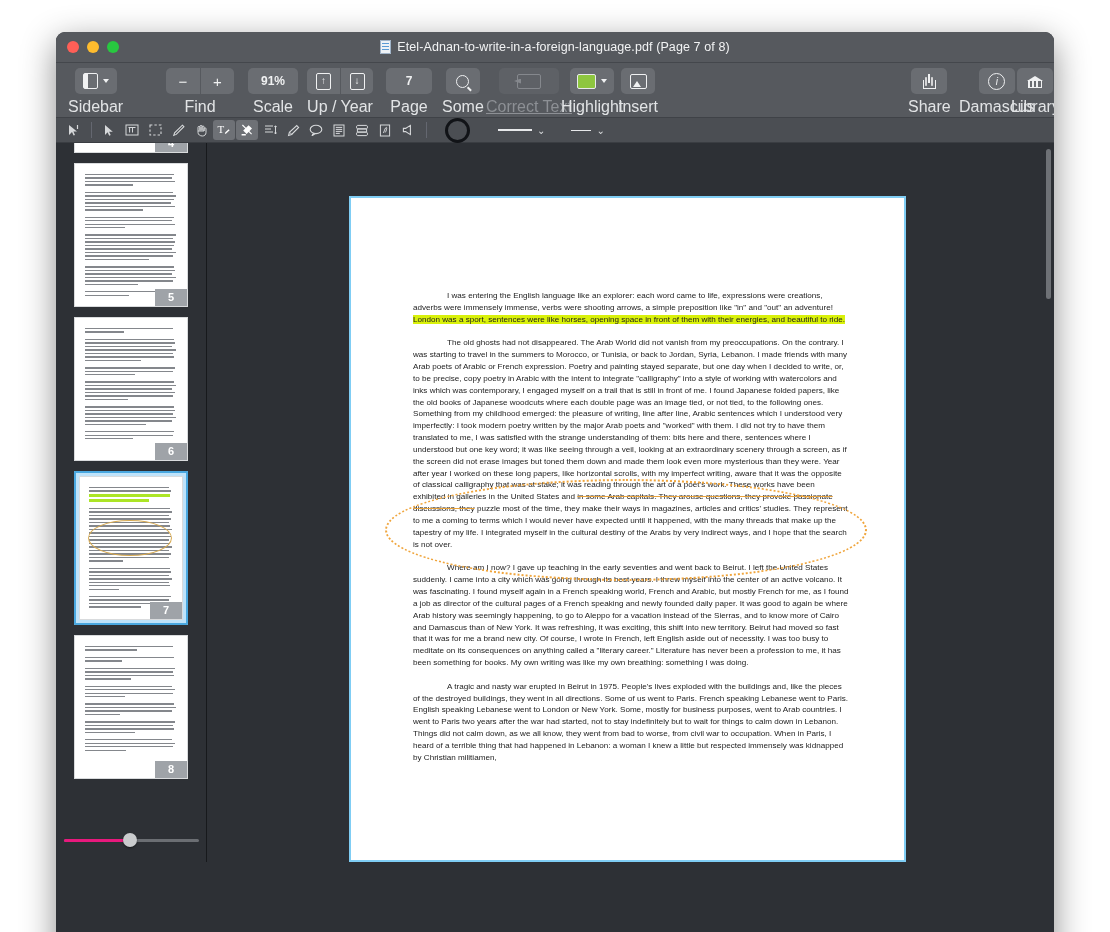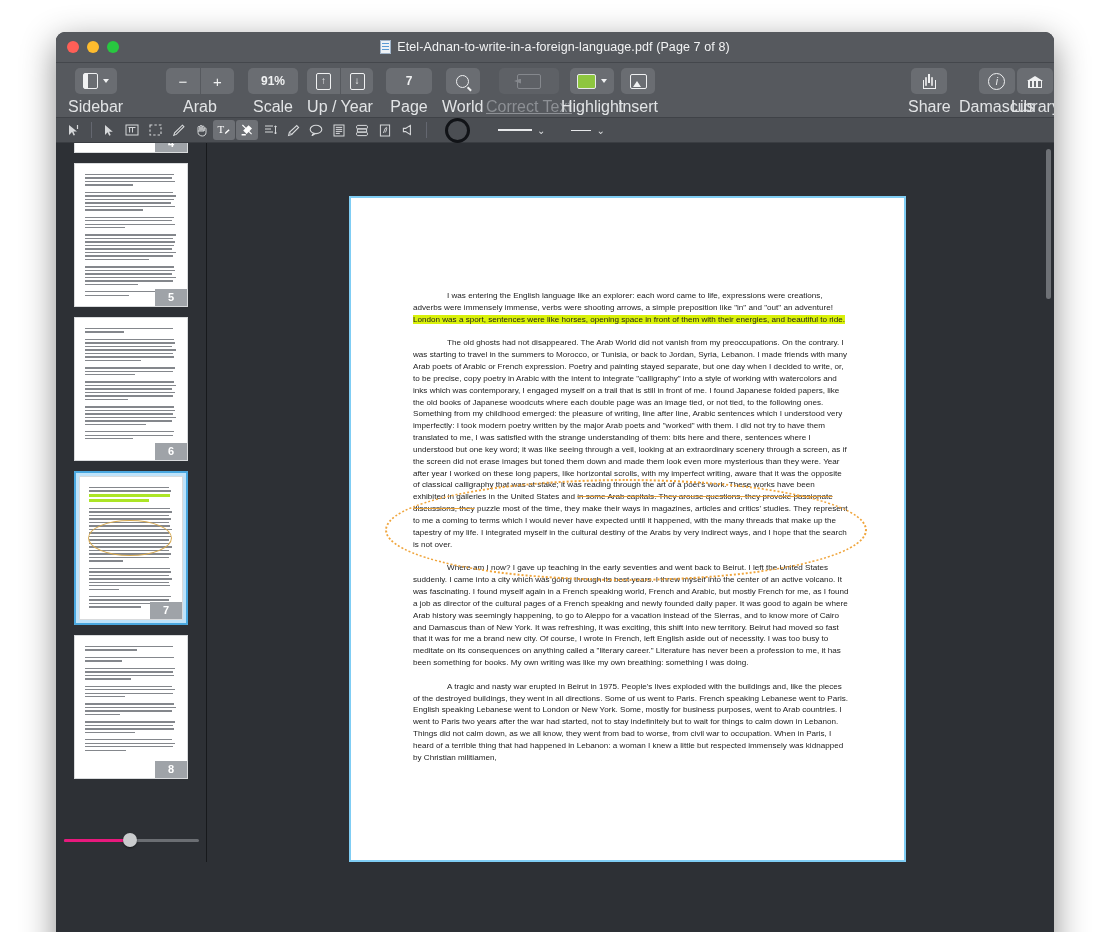--- a/index.html
+++ b/index.html
@@ -196,21 +196,21 @@
 
       <div class="tb-group" style="left:110px;">
         <div class="tb-btns">
           <div class="btn pair first" style="min-width:34px;">
             <span class="plusminus">−</span>
           </div>
           <div class="btn pair last" style="min-width:34px;">
             <span class="plusminus">+</span>
           </div>
         </div>
-        <div class="tb-label">Arab</div>
+        <div class="tb-label">Find</div>
       </div>
 
       <div class="tb-group" style="left:192px;">
         <div class="tb-btns">
           <div class="btn" style="min-width:50px;font-weight:bold;">91%</div>
         </div>
         <div class="tb-label">Scale</div>
       </div>
 
       <div class="tb-group" style="left:251px;">
@@ -231,21 +231,21 @@
         </div>
         <div class="tb-label">Page</div>
       </div>
 
       <div class="tb-group" style="left:386px;">
         <div class="tb-btns">
           <div class="btn" style="min-width:34px;">
             <span class="magnifier"></span>
           </div>
         </div>
-        <div class="tb-label">World</div>
+        <div class="tb-label">Some</div>
       </div>
 
       <div class="tb-group" style="left:430px;">
         <div class="tb-btns">
           <div class="btn disabled" style="min-width:60px;">
             <span class="ct-icon"></span>
           </div>
         </div>
         <div class="tb-label dim">Correct Text</div>
       </div>

